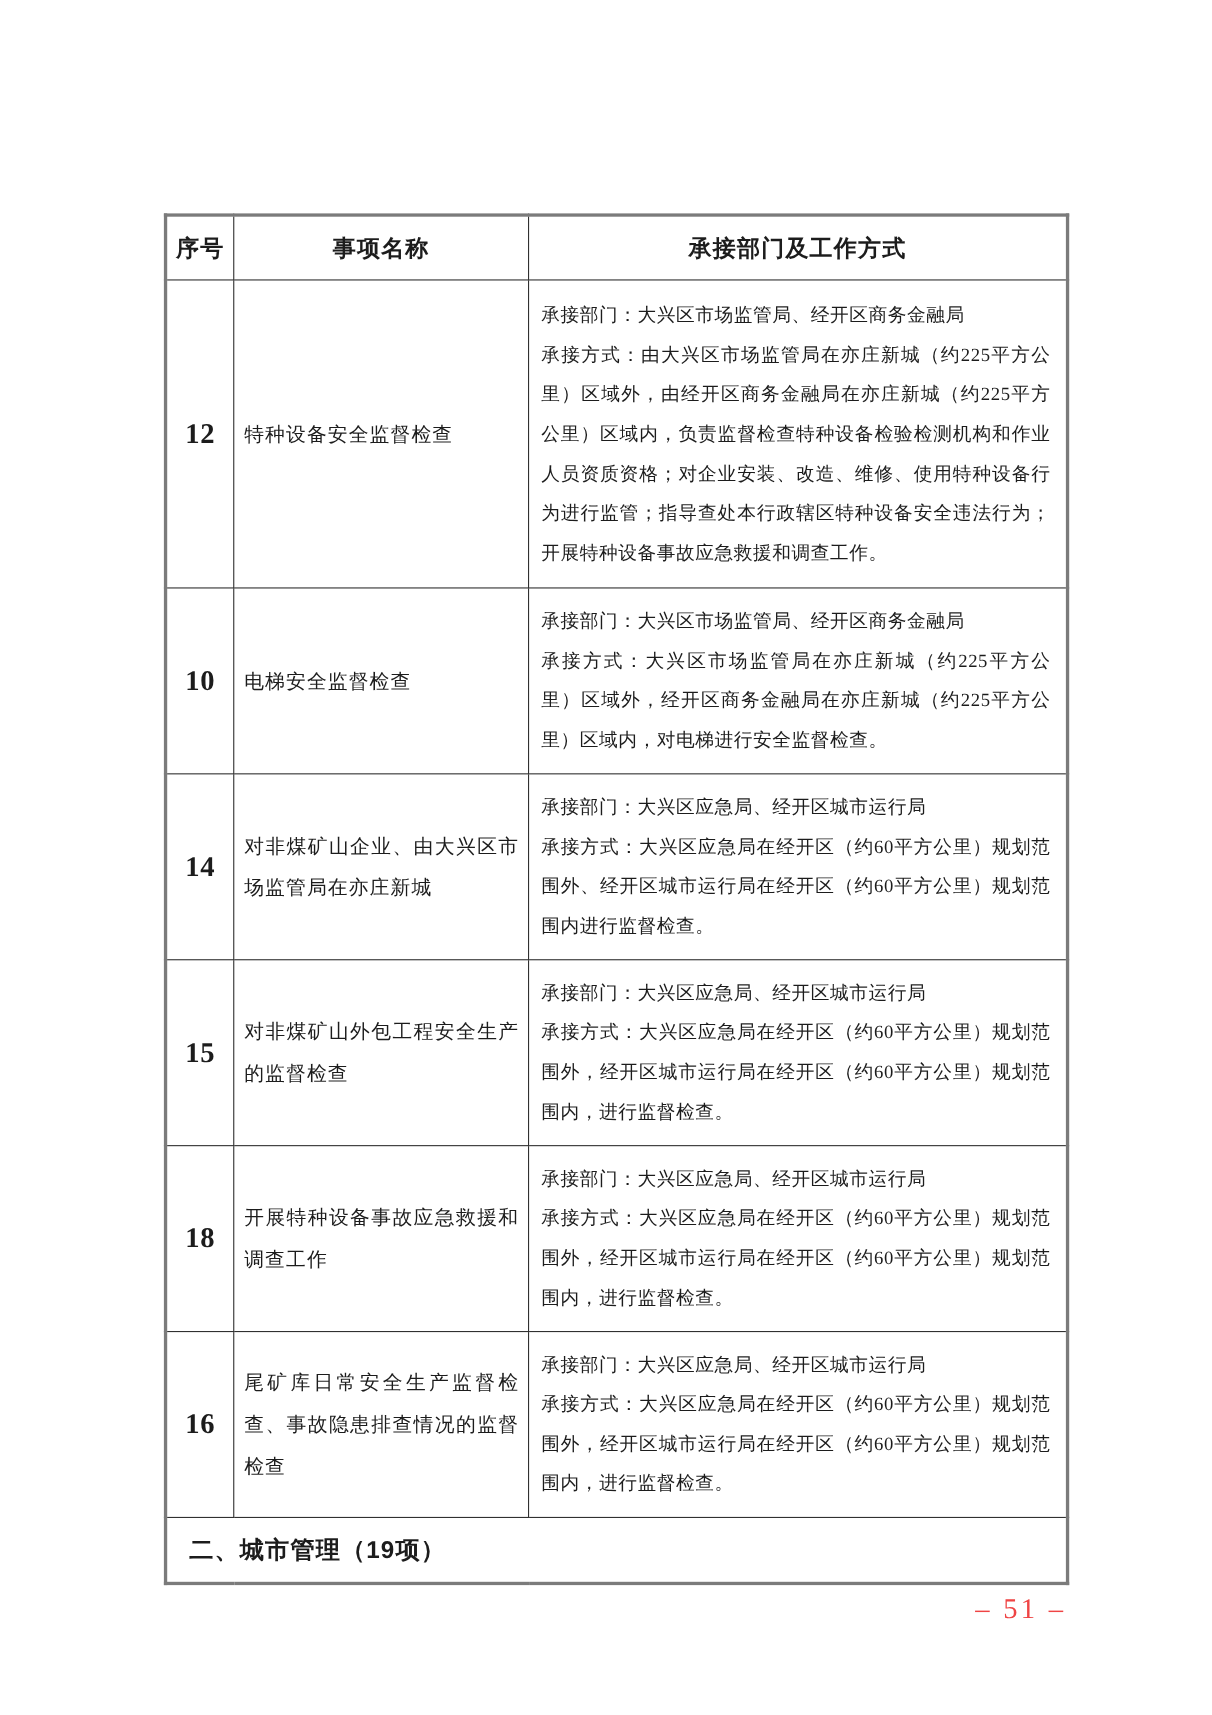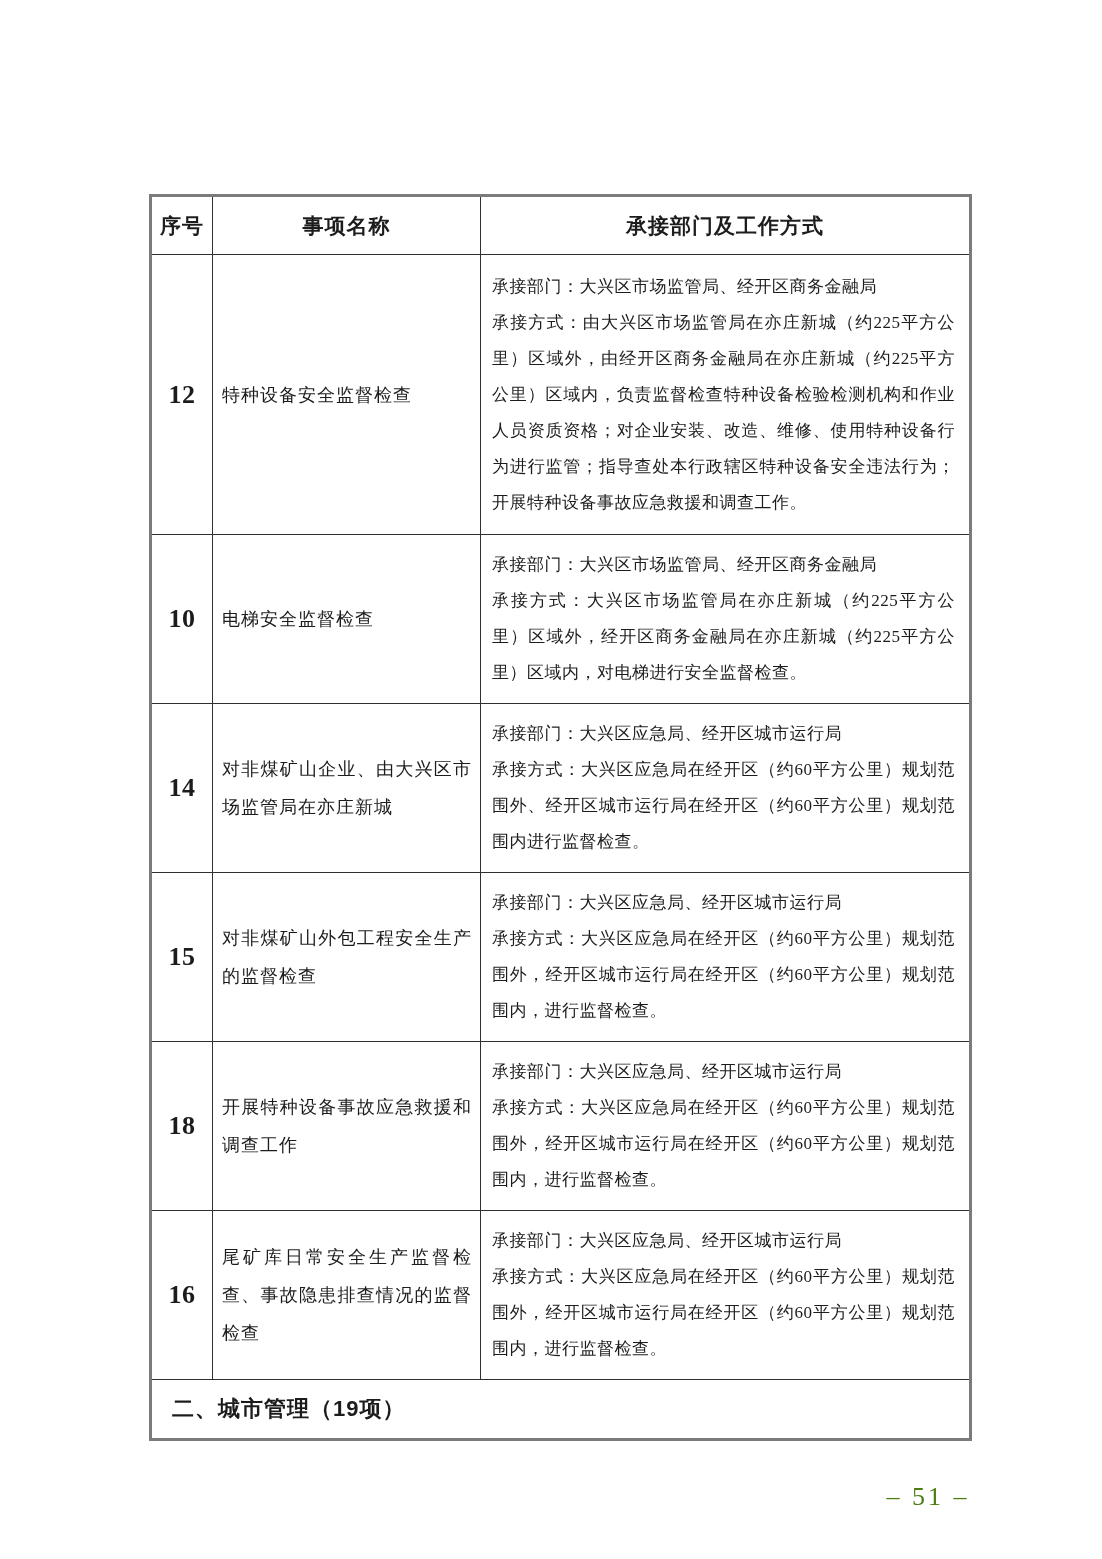--- a/index.html
+++ b/index.html
@@ -78,22 +78,21 @@
   .row-16 { height: 130px; }
   .row-17 { height: 150px; }
   .page-number {
     position: absolute;
     left: 868px;
     top: 1448px;
     width: 120px;
     text-align: center;
     font-size: 26px;
     letter-spacing: 3px;
-    color: #4d7c0f;
-    margin-top: 34px;
+    color: #ef4444;
   }
 </style>
 </head>
 <body>
 
 <table class="doc-table">
   <colgroup>
     <col style="width:62px">
     <col style="width:268px">
     <col style="width:490px">

